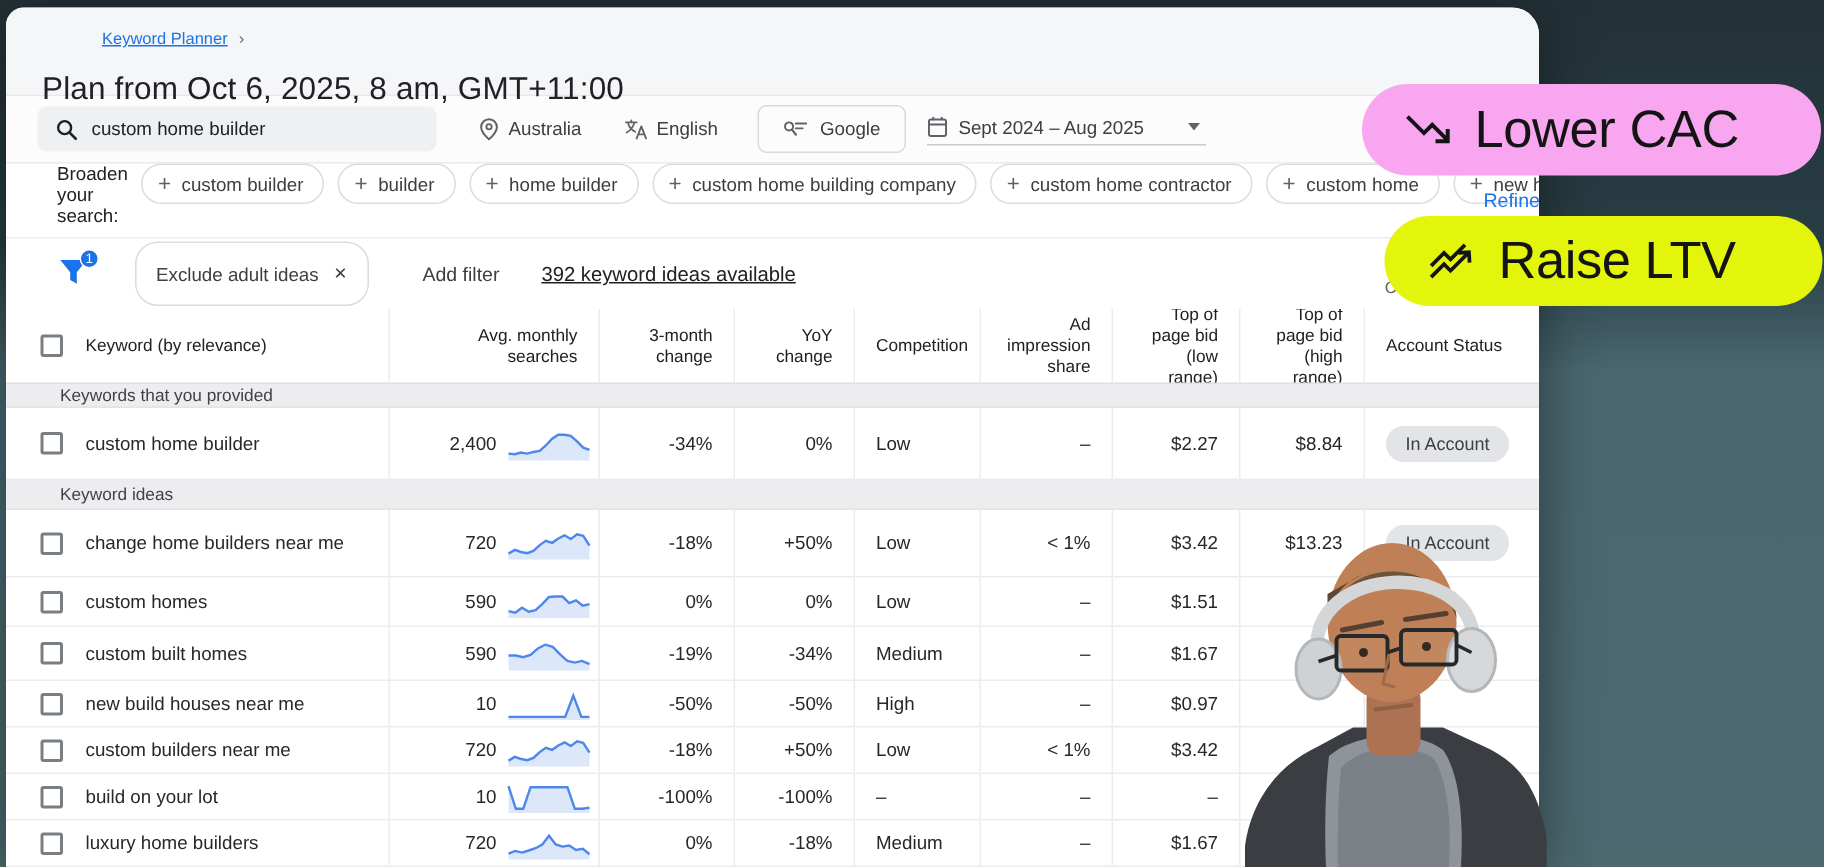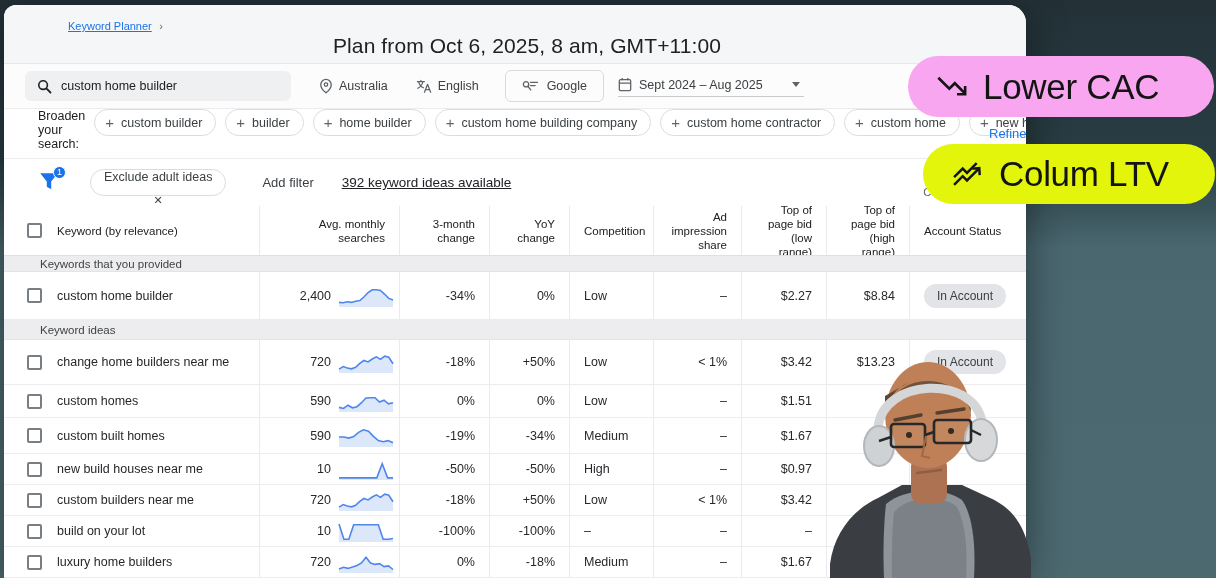--- a/index.html
+++ b/index.html
@@ -11,38 +11,38 @@
   }
   
   .panel {
     position:absolute; left:4px; top:5px; width:1022px; height:573px;
     background:#ffffff; border-radius:12px 18px 0 0; overflow:hidden;
     box-shadow: 0 6px 40px rgba(0,0,0,.45);
   }
   .header-band { height:58px; background:#f5f6f7; padding:11px 0 0 24px; }
   .crumb-link { color:#1a73e8; font-size:11px; text-decoration:underline; cursor:pointer;padding-left:40px; }
   .crumb-sep { color:#5f6368; font-size:11px; margin-left:3px; }
-  .page-title { font-size:21px; color:#202124; font-weight:400; margin-top:0; letter-spacing:.1px;text-align:center; }
+  .page-title { font-size:21px; color:#202124; font-weight:400; margin-top:14px; letter-spacing:.1px; }
 
   .toolbar { height:46px; display:flex; align-items:center; background:#fcfcfc; border-top:1px solid #e8e8e8; border-bottom:1px solid #ececec; padding-left:21px; }
   .search-box { width:266px; height:30px; background:#eef0f1; border-radius:6px; display:flex; align-items:center; gap:9px; padding:0 12px; font-size:12.5px; color:#202124; font-weight:500; }
   .tb-item { display:flex; align-items:center; gap:6px; font-size:12.5px; color:#3c4043; margin-left:28px; cursor:pointer; }
   .net-box { display:flex; align-items:center; gap:8px; border:1px solid #d7dadd; border-radius:6px; height:32px; padding:0 16px; margin-left:26px; font-size:12.5px; color:#3c4043; cursor:pointer; }
   .date-item { display:flex; align-items:center; gap:7px; margin-left:14px; font-size:12.5px; color:#3c4043; border-bottom:1px solid #c8cacd; padding:2px 4px 4px 0; cursor:pointer; }
   .caret { width:0; height:0; border-left:4px solid transparent; border-right:4px solid transparent; border-top:5px solid #5f6368; margin-left:22px; }
 
   .broaden-row { height:50px; display:flex; align-items:flex-start; gap:9px; padding-left:34px; border-bottom:1px solid #ececec; font-size:12.5px; color:#202124; position:relative; }
   .chip { display:flex; align-items:center; gap:7px; border:1px solid #dadce0; border-radius:15px; height:27px; padding:0 13px 0 10px; font-size:12.5px; color:#3c4043; background:#fff; cursor:pointer; white-space:nowrap; }
   .chip .plus { color:#5f6368; font-size:15px; line-height:1; }
   .refine-link { position:absolute; left:985px; top:17px; color:#1a73e8; font-size:13px; font-weight:500; white-space:nowrap; cursor:pointer; }
 
   .filter-row { height:47px; display:flex; align-items:center; padding-left:34px; }
   .funnel-wrap { position:relative; width:24px; height:24px; margin-right:28px; cursor:pointer; }
   .funnel-badge { position:absolute; right:-4px; top:-5px; width:13px; height:13px; border-radius:50%; background:#1a73e8; color:#fff; font-size:9px; display:flex; align-items:center; justify-content:center; border:1.5px solid #fff; }
-  .xchip { display:flex; align-items:center; gap:10px; border:1px solid #dadce0; border-radius:15px; height:27px; padding:0 13px; font-size:12.5px; color:#3c4043; cursor:pointer;flex-direction:column; }
+  .xchip { display:flex; align-items:center; gap:10px; border:1px solid #dadce0; border-radius:15px; height:43px; padding:0 13px; font-size:12.5px; color:#3c4043; cursor:pointer; }
   .add-filter { font-size:13px; color:#3c4043; margin-left:36px; cursor:pointer; }
   .ideas-count { font-size:13.5px; color:#202124; margin-left:28px;text-decoration:underline; }
   .columns-btn { margin-left:auto; margin-right:71px; display:flex; flex-direction:column; align-items:center; gap:2px; cursor:pointer; font-size:11px; color:#5f6368; margin-top:4px; }
 
   
   .grid-row { display:grid; grid-template-columns:44px 212px 140px 90px 80px 84px 88px 85px 83px 1fr; }
   .cell { display:flex; align-items:center; font-size:12.5px; color:#26282b; padding:0 14px; overflow:hidden; }
   .cell.b { border-right:1px solid #e9ebee; }
   .cell.num { justify-content:flex-end; text-align:right; }
   .cell.ck { padding:0 0 0 23px; }
@@ -370,21 +370,21 @@
       <polyline points="20,19 27.4,19 27.4,11.6" fill="none" stroke="#141414" stroke-width="2.4"></polyline>
     </svg>
   <span>Lower CAC</span>
 </div>
 <div class="badge badge-yellow" style="background: rgb(226, 245, 10);">
   <svg width="34" height="28" viewBox="0 0 30 26">
       <polyline points="3,23 11,15 15,19 26,8" fill="none" stroke="#141414" stroke-width="2.3"></polyline>
       <polyline points="3,16 11,8 15,12 24,3" fill="none" stroke="#141414" stroke-width="2.3"></polyline>
       <polyline points="20,8 26.4,7.6 26.8,14" fill="none" stroke="#141414" stroke-width="2.3"></polyline>
     </svg>
-  <span>Colum LTV</span>
+  <span>Raise LTV</span>
 </div>
 
 <div class="webcam">
   <svg width="212" height="226" viewBox="0 0 212 226">
     <path d="M6,226 L6,212 C10,182 28,158 54,146 L78,133 L138,133 L164,145 C192,157 202,178 207,206 L207,226 Z" fill="#3a3e42"></path>
     <path d="M62,152 C58,188 60,226 60,226 L150,226 C152,190 148,162 138,148 C120,134 80,136 62,152 Z" fill="#8e949a"></path>
     <path d="M70,160 C67,190 68,226 68,226 L142,226 C144,192 140,166 132,154 C116,142 84,144 70,160 Z" fill="#7b8187"></path>
     <rect x="87" y="104" width="36" height="48" rx="10" fill="#ad7252"></rect>
     <ellipse cx="104" cy="63" rx="43" ry="53" fill="#c08057"></ellipse>
     <path d="M61,60 C61,24 147,24 147,60 C140,40 124,29 104,29 C84,29 68,40 61,60 Z" fill="#6e543c"></path>

